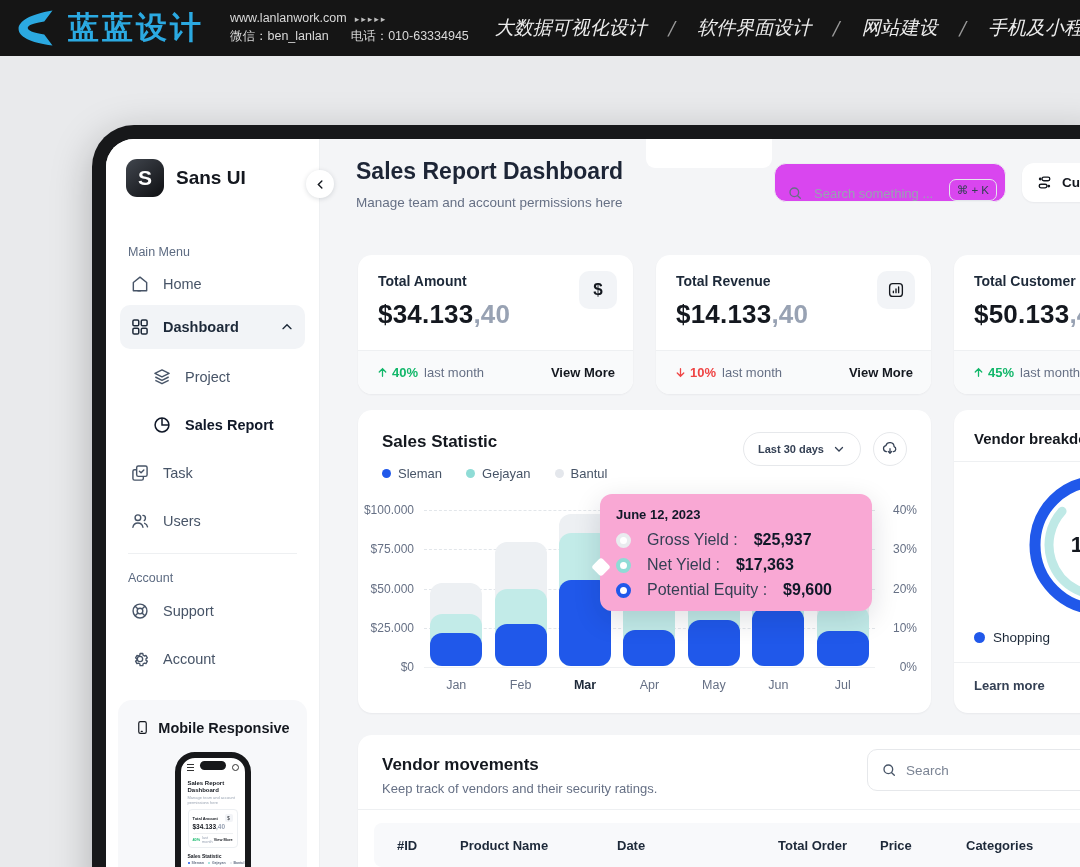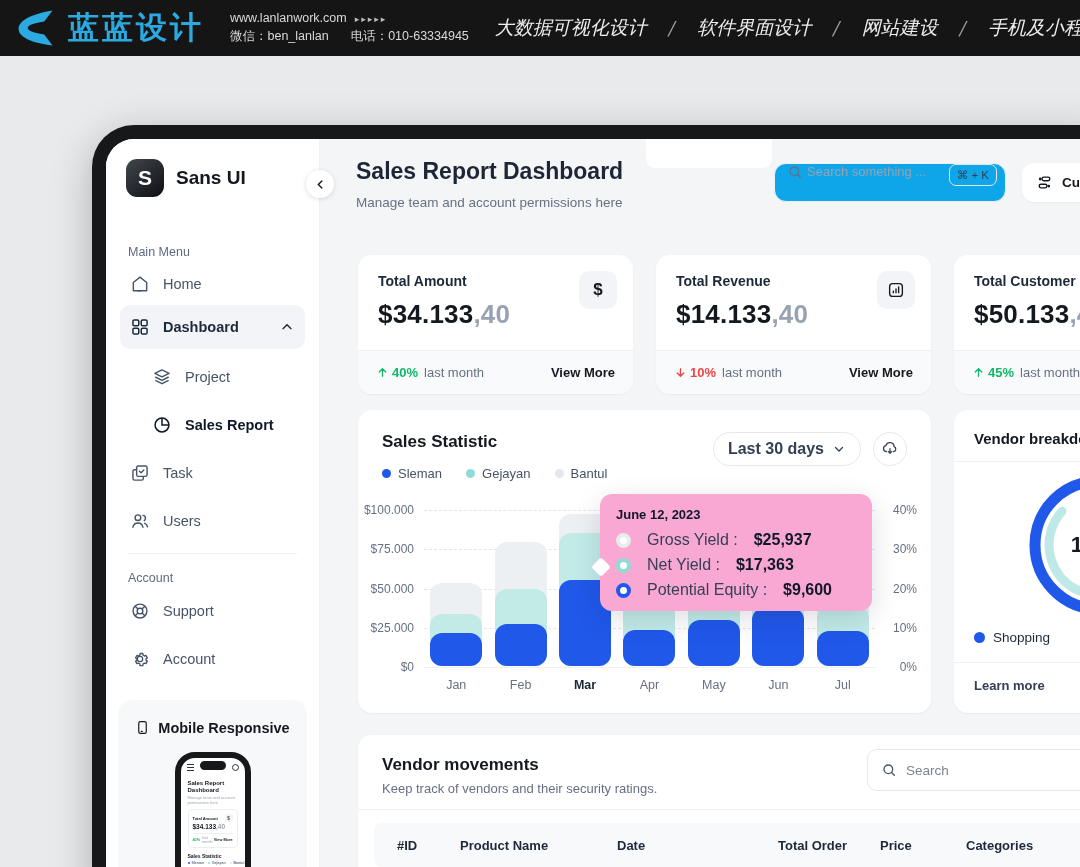--- a/index.html
+++ b/index.html
@@ -77,22 +77,22 @@
   .collapse-btn { position:absolute; left:200px; top:31px; width:28px; height:28px; border-radius:50%;
     background:#fff; box-shadow:0 1px 5px rgba(16,24,40,.15); display:flex; align-items:center; justify-content:center;
     z-index:5; cursor:pointer; }
 
   
   .main { position:absolute; left:214px; top:0; right:0; bottom:0; }
   .white-tab { position:absolute; left:326px; top:0; width:126px; height:29px; background:#fff; border-radius:0 0 9px 9px; }
   .page-title { position:absolute; left:36px; top:19px; font-size:23px; font-weight:700; color:#1d2536; }
   .page-subtitle { position:absolute; left:36px; top:56px; font-size:13.5px; color:#667085; }
 
-  .search-box { position:absolute; left:454px; top:24px; width:232px; height:39px; background:#0ea5e9;
-    border:1px solid #eef0f2; border-radius:12px; display:flex; align-items:flex-start; padding:0 8px 0 12px; gap:4px; }
+  .search-box { position:absolute; left:454px; top:24px; width:232px; height:39px; background:#d946ef;
+    border:1px solid #eef0f2; border-radius:12px; display:flex; align-items:flex-end; padding:0 8px 0 12px; gap:11px; }
   .search-box input { border:none; outline:none; flex:1; min-width:0; font-size:13px; color:#344054;
     font-family:"Liberation Sans", sans-serif; background:transparent; }
   .search-box input::placeholder { color:#98a2b3; }
   .kbd { border:1px solid #e4e7ec; border-radius:7px; font-size:11.5px; color:#344054; padding:3px 7px; white-space:nowrap; }
   .customize-btn { position:absolute; left:702px; top:24px; width:130px; height:39px; background:#fff;
     border-radius:12px; display:flex; align-items:center; gap:9px; padding:0 14px;
     font-size:13.5px; font-weight:700; color:#14181f; box-shadow:0 1px 2px rgba(16,24,40,.05); }
 
   
   .stat-card { position:absolute; top:116px; width:275px; height:139px; background:#fff; border-radius:14px;
@@ -112,21 +112,21 @@
   .view-more { font-size:13px; font-weight:700; color:#14181f; cursor:pointer; }
 
   
   .chart-card { position:absolute; left:38px; top:271px; width:573px; height:303px; background:#fff;
     border-radius:14px; box-shadow:0 1px 2px rgba(16,24,40,.05); }
   .chart-title { position:absolute; left:24px; top:22px; font-size:17px; font-weight:700; color:#14181f; }
   .chart-legend { position:absolute; left:24px; top:56px; display:flex; gap:24px; }
   .legend-item { display:flex; align-items:center; gap:7px; font-size:13px; color:#475467; }
   .legend-item .dot { width:9px; height:9px; border-radius:50%; }
   .range-select { position:absolute; right:70px; top:22px; height:34px; border:1px solid #e6e8eb; border-radius:18px;
-    display:flex; align-items:center; gap:8px; padding:0 14px; font-size:16px; font-weight:700; color:#344054; cursor:pointer; }
+    display:flex; align-items:center; gap:8px; padding:0 14px; font-size:11px; font-weight:700; color:#344054; cursor:pointer; }
   .download-btn { position:absolute; right:24px; top:22px; width:34px; height:34px; border:1px solid #e6e8eb;
     border-radius:50%; display:flex; align-items:center; justify-content:center; cursor:pointer; background:#fff; }
 
   .plot { position:absolute; left:66px; right:56px; top:100px; height:157px; }
   .gridline { position:absolute; left:0; right:0; border-top:1px dashed #e2e6ea; }
   .gridline.solid { border-top:1px solid #eef0f2; }
   .bar-group { position:absolute; bottom:1px; height:100%; }
   .bar { position:absolute; bottom:0; left:50%; transform:translateX(-50%); width:52px; border-radius:12px; }
   .y-axis-left { position:absolute; left:10px; top:100px; height:157px; width:50px; }
   .y-axis-left span { position:absolute; right:4px; transform:translateY(-50%); font-size:12px; color:#667085; }

